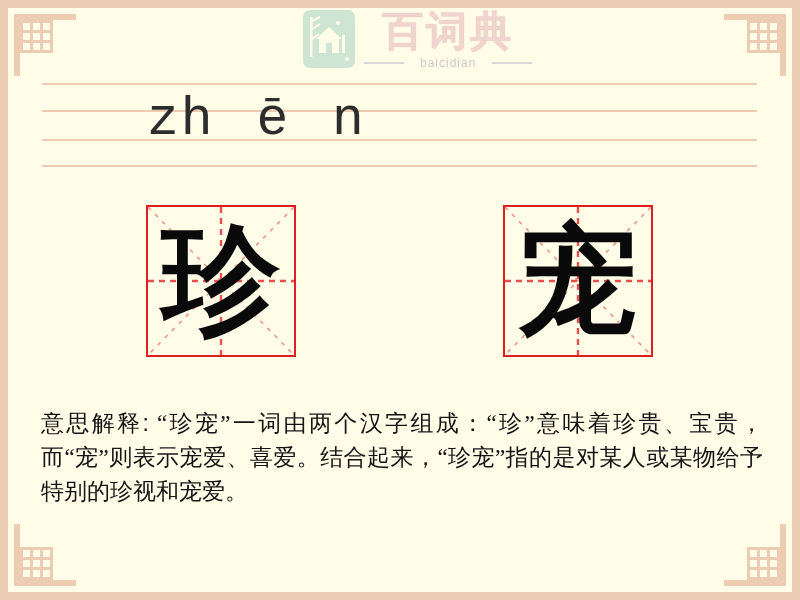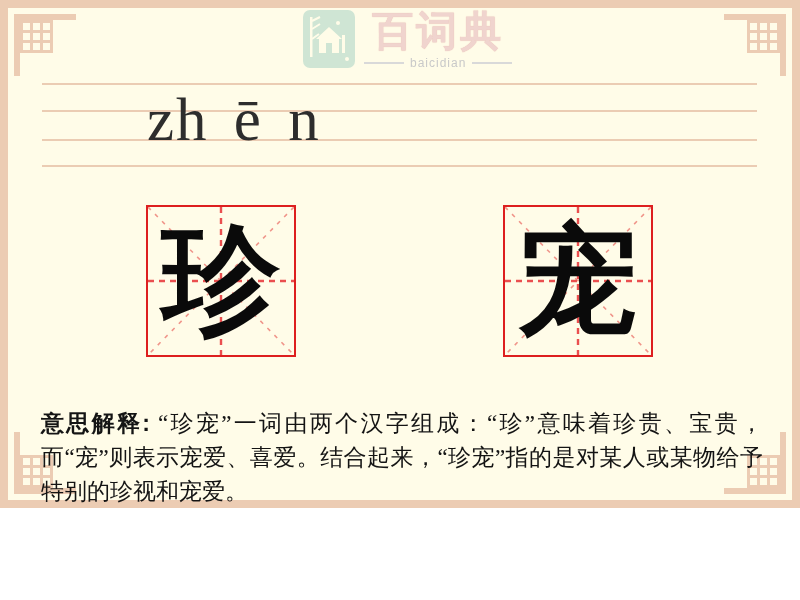--- a/index.html
+++ b/index.html
@@ -1,18 +1,18 @@
 <!DOCTYPE html>
 <html><head>
 <meta charset="utf-8">
 <style>
   html,body{margin:0;padding:0;}
   .page{
     position:relative;
-    width:800px;height:508px;
+    width:800px;height:600px;
     background:#fffce8;
     overflow:hidden;
     font-family:"Liberation Serif", serif;
   }
   
   .frame{
     position:absolute;inset:0;
     border:8px solid #ecccb3;
     box-sizing:border-box;
     pointer-events:none;
@@ -31,31 +31,31 @@
     font-size:41px;line-height:44px;font-weight:bold;
     letter-spacing:3px;
     color:#f0d4ce;
     text-shadow:0 0 1px #e4b0a8;
     font-family:"Liberation Serif", serif;
   }
   .tagline-row{display:flex;align-items:center;margin-top:3px;}
   .tagline-dash{width:40px;height:2px;background:#d9d9d9;}
   .tagline{
     font-family:"Liberation Sans", sans-serif;
-    font-size:12px;color:#c9c9c9;margin:0 6px;letter-spacing:1px;
+    font-size:12px;color:#c9c9c9;margin:0 16px;letter-spacing:1px;
   }
 
   
   .ruled-line{position:absolute;left:42px;width:715px;height:2px;background:#ebccb3;}
 
   .pinyin{
     position:absolute;top:90px;
-    font-size:61px;line-height:60px;color:#2d2d2d;
+    font-size:53px;line-height:60px;color:#2d2d2d;
     letter-spacing:2px;word-spacing:8px;
-    font-family:Liberation Serif, serif;
+    font-family:Liberation Mono, monospace;
     white-space:pre;
   }
   .pinyin.first{left:147px;}
   .pinyin.second{left:489px;}
 
   
   .char-box{
     position:absolute;top:205px;width:150px;height:152px;
     border:2px solid #dd1f1f;box-sizing:border-box;
     background:#fffce8;
@@ -70,21 +70,21 @@
     font-family:"Liberation Serif", serif;
   }
 
   
   .definition{
     position:absolute;left:41px;top:406px;width:722px;
     font-size:23px;line-height:34px;color:#141414;
     text-align:justify;
     font-family:"Liberation Serif", serif;
   }
-  .definition b{font-family:"Liberation Sans", sans-serif;font-weight:bold;}
+  .definition b{font-family:"Liberation Sans", sans-serif;font-weight:normal;}
 </style>
 </head>
 <body>
 
 <div class="page">
 
   <div class="frame"></div>
 
   <svg width="0" height="0" style="position:absolute">
     <defs>

